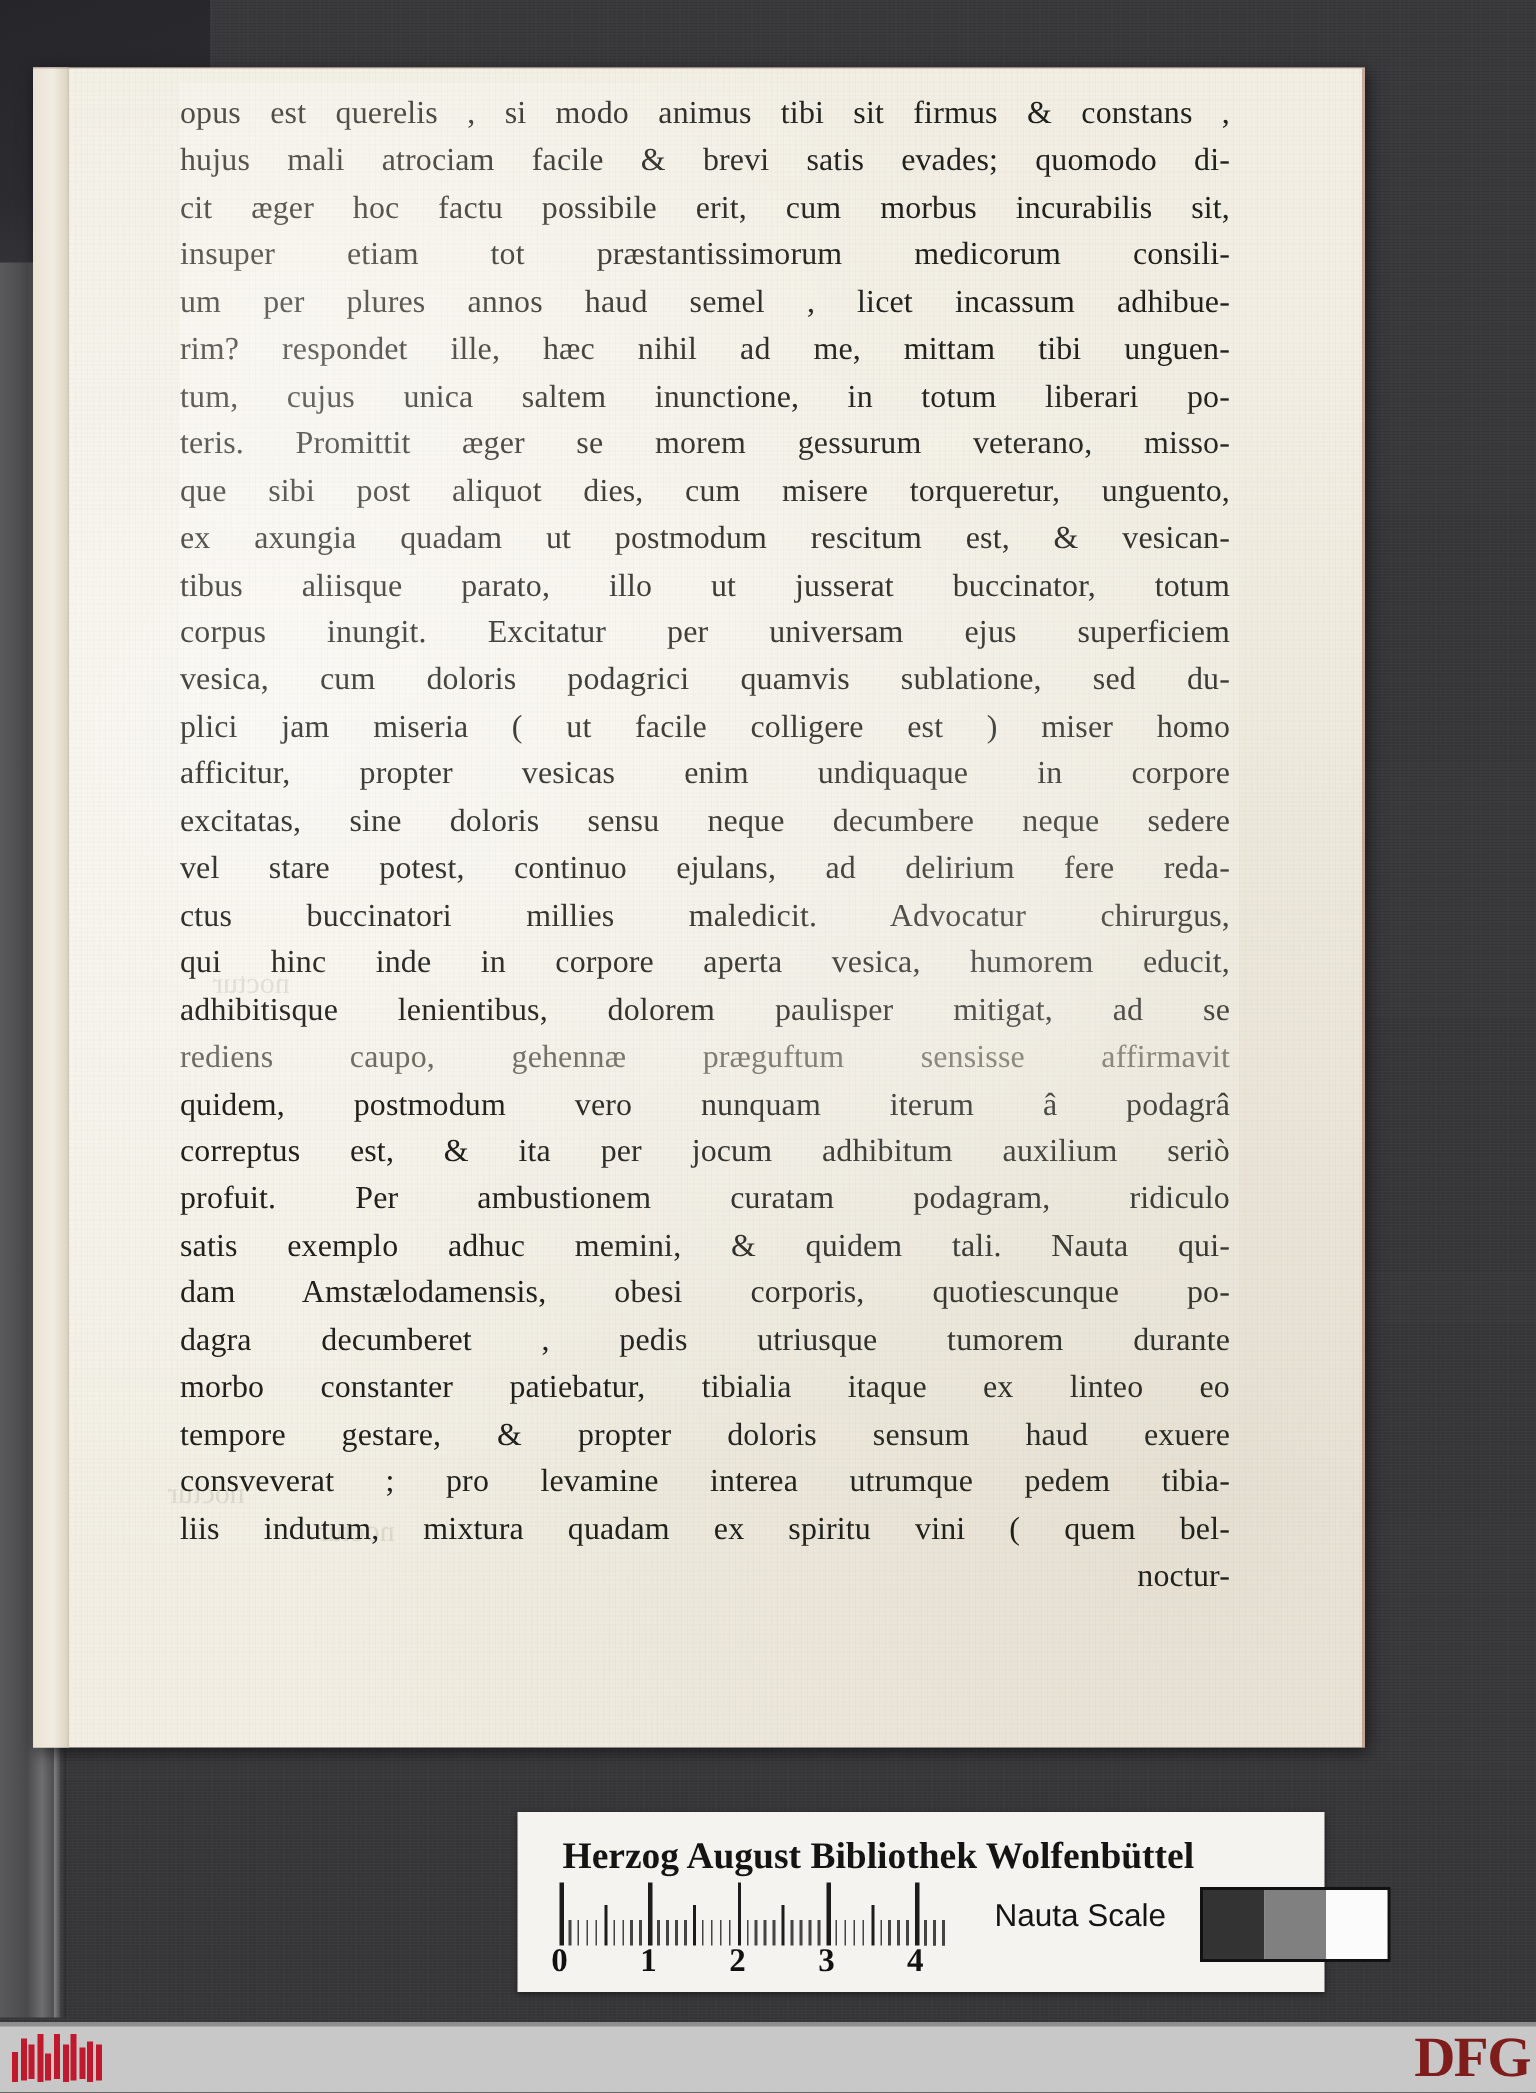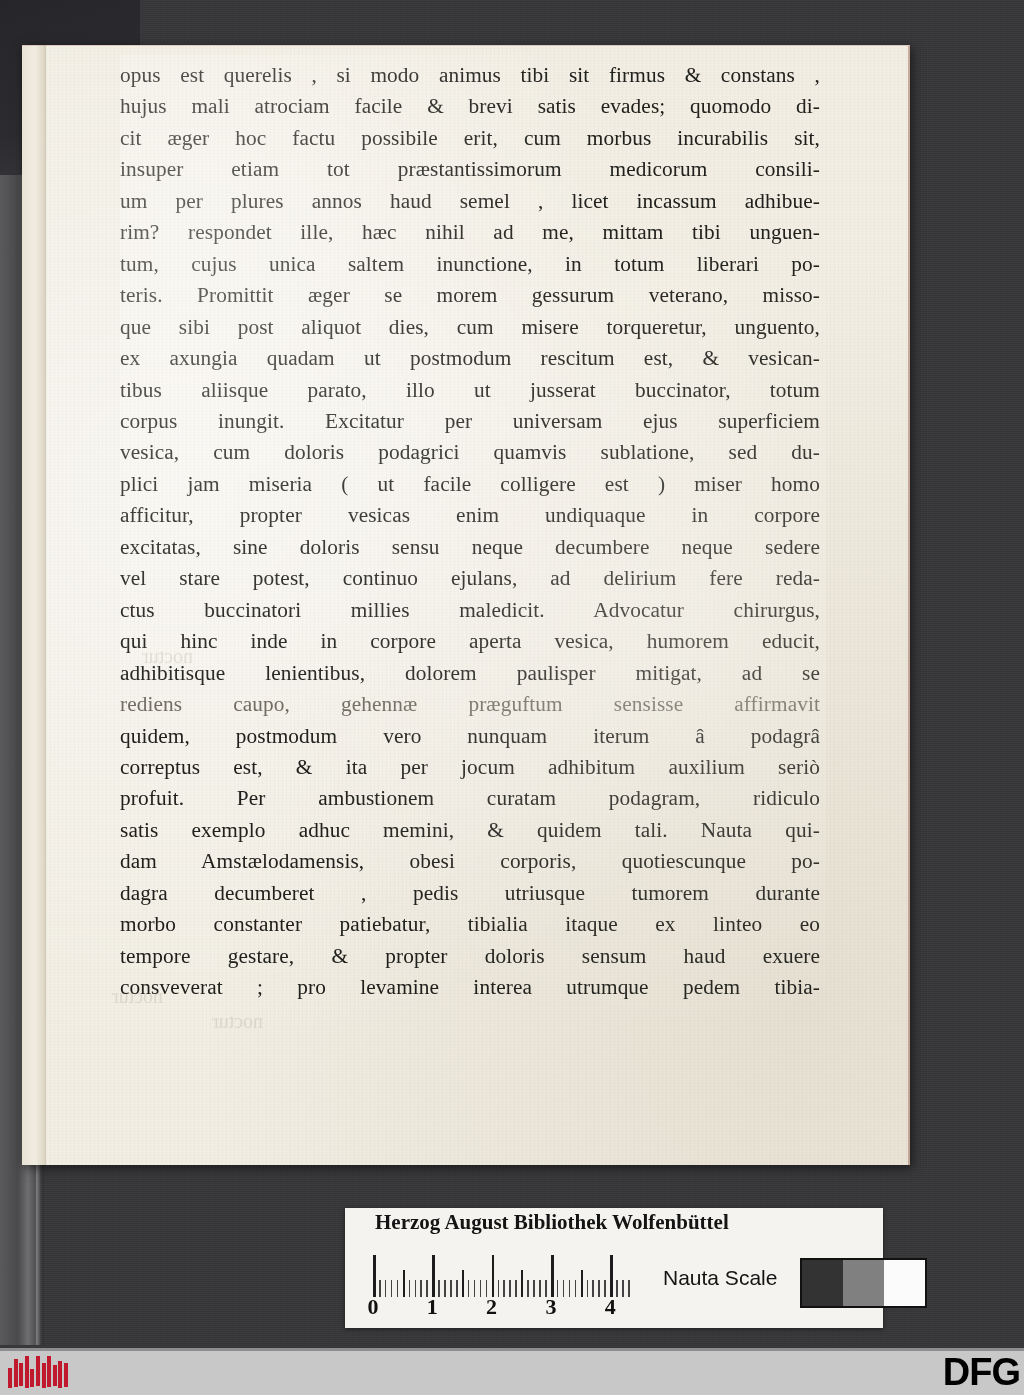--- a/index.html
+++ b/index.html
@@ -100,23 +100,23 @@
     transform:scaleX(-1);
   }
 
   
   #hab-card{
     position:absolute;left:345px;top:1208px;width:538px;height:120px;
     background:#f4f3f0;
     box-shadow:0 1px 4px rgba(0,0,0,.5);
   }
   #hab-card-title{
-    position:absolute;left:30px;top:2px;width:480px;
+    position:absolute;left:30px;top:16px;width:480px;
     font-family:"Liberation Serif", serif;
-    font-weight:bold;font-size:21px;color:#141414;
+    font-weight:bold;font-size:25px;color:#141414;
     white-space:nowrap;
   }
   #ruler{
     position:absolute;left:28px;top:45px;width:258px;height:44px;
   }
   .tick{position:absolute;bottom:0;width:2px;background:#1c1c1c;}
   .tick.major{height:42px;width:2.6px;}
   .tick.half{height:27px;}
   .tick.mm{height:17px;width:1.6px;background:#444;}
   #ruler-labels{
@@ -149,23 +149,23 @@
   .logo-bar{
     position:absolute;bottom:0;width:4px;background:#c0182c;
   }
   #footer-url{
     position:absolute;left:88px;top:50%;transform:translateY(-50%);
     font-family:"Liberation Sans", sans-serif;
     font-size:20.5px;color:#1d1d1d;white-space:nowrap;
   }
   #dfg-logo{
     position:absolute;right:4px;top:50%;transform:translateY(-50%);
-    font-family:Liberation Sans, sans-serif;
+    font-family:Liberation Serif, serif;
     font-weight:bold;font-size:38px;letter-spacing:-1px;
-    color:#000000;white-space:nowrap;
+    color:#7f1d1d;white-space:nowrap;
   }
   #footer-topline{
     position:absolute;left:0;top:0;width:1024px;height:3px;
     background:#8e8e8e;
   }
 </style>
 </head>
 <body>
 
 <div id="scan-background"></div>
@@ -204,20 +204,22 @@
     <div class="line just faded">rediens caupo, gehennæ præguftum sensisse affirmavit</div>
     <div class="line just">quidem, postmodum vero nunquam iterum â podagrâ</div>
     <div class="line just">correptus est, &amp; ita per jocum adhibitum auxilium seriò</div>
     <div class="line just">profuit.  Per ambustionem curatam podagram, ridiculo</div>
     <div class="line just">satis exemplo adhuc memini, &amp; quidem tali.  Nauta qui-</div>
     <div class="line just">dam Amstælodamensis, obesi corporis, quotiescunque po-</div>
     <div class="line just">dagra decumberet , pedis utriusque tumorem durante</div>
     <div class="line just">morbo constanter patiebatur, tibialia itaque ex linteo eo</div>
     <div class="line just">tempore gestare, &amp; propter doloris sensum haud exuere</div>
     <div class="line just">consveverat ; pro levamine interea utrumque pedem tibia-</div>
+    <div class="line just">liis indutum, mixtura quadam ex spiritu vini ( quem bel-</div>
+    <div class="line catchword">noctur-</div>
   </div>
 <div id="ink-noise"></div>
 
 <div id="hab-card">
   <div id="hab-card-title">Herzog August Bibliothek Wolfenbüttel</div>
 
   <div id="ruler">
       <div class="tick major" style="left: 0px;"></div>
       <div class="tick mm" style="left: 5.93103px;"></div>
       <div class="tick mm" style="left: 11.8621px;"></div>

